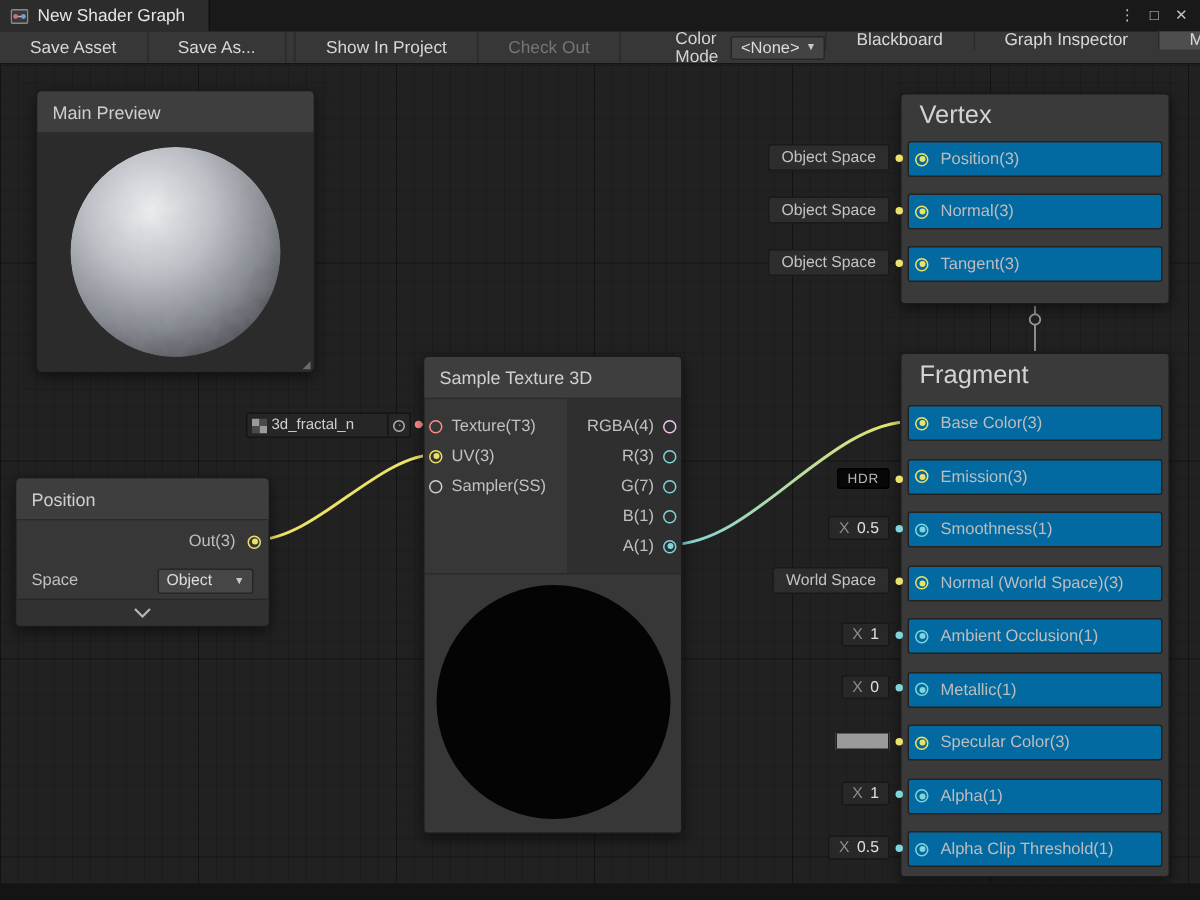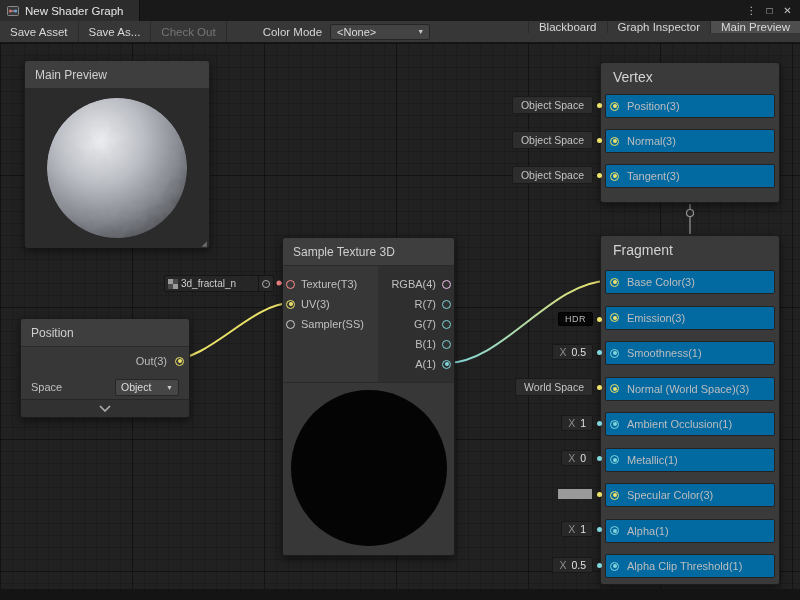--- a/index.html
+++ b/index.html
@@ -8,21 +8,21 @@
 
   
   .titlebar{position:absolute;top:0;left:0;right:0;height:21px;background:#191919;display:flex;align-items:stretch;z-index:40}
   .doc-tab{display:flex;align-items:center;gap:6px;padding:0 16px 0 7px;background:#2c2c2c;color:#e6e6e6;font-size:11.5px;border-right:1px solid #101010}
   .tab-icon{display:flex}
   .win-controls{margin-left:auto;display:flex;align-items:center;gap:1px;padding-right:4px;color:#c2c2c2}
   .wbtn{width:17px;height:17px;display:flex;align-items:center;justify-content:center;font-size:10px;cursor:default}
 
   
   .toolbar{position:absolute;top:21px;left:0;right:0;height:22px;background:#373737;border-bottom:1px solid #161616;display:flex;align-items:stretch;font-size:11.5px;color:#d8d8d8;z-index:40}
-  .tbtn{display:flex;align-items:center;padding:0 10px;border-right:1px solid #2a2a2a;white-space:nowrap;cursor:default}
+  .tbtn{display:flex;align-items:center;padding:0 20px;border-right:1px solid #2a2a2a;white-space:nowrap;cursor:default}
   .tbtn.gap-left{margin-left:5px;border-left:1px solid #2a2a2a}
   .tbtn.disabled{color:#767676}
   .tbtn.active{background:#4e4e4e}
   .tb-label{display:flex;align-items:center;padding:5px 8px;margin-left:28px;color:#d4d4d4}
   .dropdown{display:flex;align-items:center;width:100px;height:16px;align-self:center;background:#434343;border:1px solid #262626;border-radius:2px;padding:0 5px 0 6px;gap:4px}
   .dd-value{flex:1;font-size:11px;color:#dddddd;white-space:nowrap}
   .dd-arrow{font-size:7px;color:#c9c9c9}
   .toolbar-right{margin-left:auto;display:flex;align-items:flex-start}
   .toolbar-right .tbtn{border-left:1px solid #2a2a2a;border-right:none}
 
@@ -51,21 +51,21 @@
   .p-samp{--pc:var(--c-sampler,#d0d0d0)}
 
   
   .preview-panel{left:24px;top:17px;width:186px;height:188px}
   .preview-body{height:159px;background:#2b2b2b;border-radius:0 0 3px 3px;display:flex;justify-content:center;position:relative;overflow:hidden}
   .preview-body svg{margin-top:8px}
   .resize-handle{position:absolute;right:2px;bottom:1px;font-size:7px;color:#6b6b6b;line-height:1}
 
   
   .block-node{position:absolute;width:180px;background:#3a3a3a;border:1px solid #1b1b1b;border-radius:3px;box-shadow:0 3px 9px rgba(0,0,0,.5)}
-  .block-title{height:27px;display:flex;align-items:center;padding:0 12px;color:#d3d3d3;font-size:14px}
+  .block-title{height:27px;display:flex;align-items:center;padding:0 12px;color:#d3d3d3;font-size:17px}
   .block-rows{padding:4px 4px 14px}
   .frag .block-rows{padding-top:7px;padding-bottom:6px}
   .block-row{height:24px;margin-bottom:11px;background:#0369a1;border:1px solid #232323;border-radius:2px;display:flex;align-items:center;gap:8px;padding:0 4px 0 4px}
   .frag .block-row{margin-bottom:11.5px}
   .block-rows .block-row:last-child{margin-bottom:0}
   .row-label{font-size:11px;color:#bdbdbd;white-space:nowrap}
 
   
   .ewidget{position:absolute;right:198px;height:20px;display:flex;align-items:center;gap:4px;z-index:3}
   .pill{height:18px;display:flex;align-items:center;padding:0 8px;background:#2d2d2d;border:1px solid #1a1a1a;border-radius:2px;font-size:10.5px;color:#c4c4c4;white-space:nowrap}
@@ -88,21 +88,21 @@
 
   
   .tex-field{position:absolute;left:164px;top:232px;width:110px;height:17px;display:flex;align-items:center;background:#262626;border:1px solid #151515;border-radius:2px;font-size:10px;color:#cfcfcf;z-index:3}
   .tex-thumb{width:16px;display:flex;justify-content:center}
   .tex-name{flex:1;overflow:hidden;white-space:nowrap}
   .tex-picker{width:15px;align-self:stretch;border-left:1px solid #151515;display:flex;align-items:center;justify-content:center}
   .picker-circle{width:8px;height:8px;border:1px solid #b2b2b2;border-radius:50%;position:relative}
   .picker-circle::after{content:"";position:absolute;inset:2.5px;background:#b2b2b2;border-radius:50%}
 
   
-  .position-node{left:20px;top:275px;width:170px}
+  .position-node{left:10px;top:275px;width:170px}
   .pos-out-row{height:28px;display:flex;align-items:center;justify-content:flex-end;gap:8px;padding-right:5px}
   .pos-space-row{height:24px;display:flex;align-items:center;padding:0 10px;gap:8px;font-size:11px;color:#c0c0c0}
   .space-dd{margin-left:auto;width:64px;height:17px;background:#464646;border:1px solid #262626;border-radius:2px;display:flex;align-items:center;padding:0 5px;gap:4px}
   .space-dd .dd-value{font-size:10.5px}
   .pos-collapse{height:18px;background:#313131;display:flex;align-items:center;justify-content:center;border-radius:0 0 3px 3px;border-top:1px solid #262626}
 
   
   .edge-vec3{stroke:var(--c-vec3,#ede269);stroke-width:2;fill:none}
   .edge-grad{fill:none;stroke-width:2}
   .edge-tex{stroke:var(--c-texture,#ff8b8b);stroke-width:1.5}
@@ -130,20 +130,21 @@
   <div class="win-controls">
     <span class="wbtn">⋮</span>
     <span class="wbtn">□</span>
     <span class="wbtn">✕</span>
   </div>
 </div>
 
 <div class="toolbar">
   <div class="tbtn">Save Asset</div>
   <div class="tbtn">Save As...</div>
+  <div class="tbtn gap-left">Show In Project</div>
   <div class="tbtn disabled">Check Out</div>
   <div class="tb-label">Color Mode</div>
   <div class="dropdown">
     <span class="dd-value">&lt;None&gt;</span>
     <span class="dd-arrow">▼</span>
   </div>
   <div class="toolbar-right">
     <div class="tbtn">Blackboard</div>
     <div class="tbtn">Graph Inspector</div>
     <div class="tbtn active">Main Preview</div>
@@ -333,21 +334,21 @@
           <span class="port p-samp"></span>
           <span class="io-label">Sampler(SS)</span>
         </div>
       </div>
       <div class="col-out">
         <div class="io-row">
           <span class="io-label">RGBA(4)</span>
           <span class="port p-vec4"></span>
         </div>
         <div class="io-row">
-          <span class="io-label">R(7)</span>
+          <span class="io-label">R(3)</span>
           <span class="port p-float"></span>
         </div>
         <div class="io-row">
           <span class="io-label">G(7)</span>
           <span class="port p-float"></span>
         </div>
         <div class="io-row">
           <span class="io-label">B(1)</span>
           <span class="port p-float"></span>
         </div>

